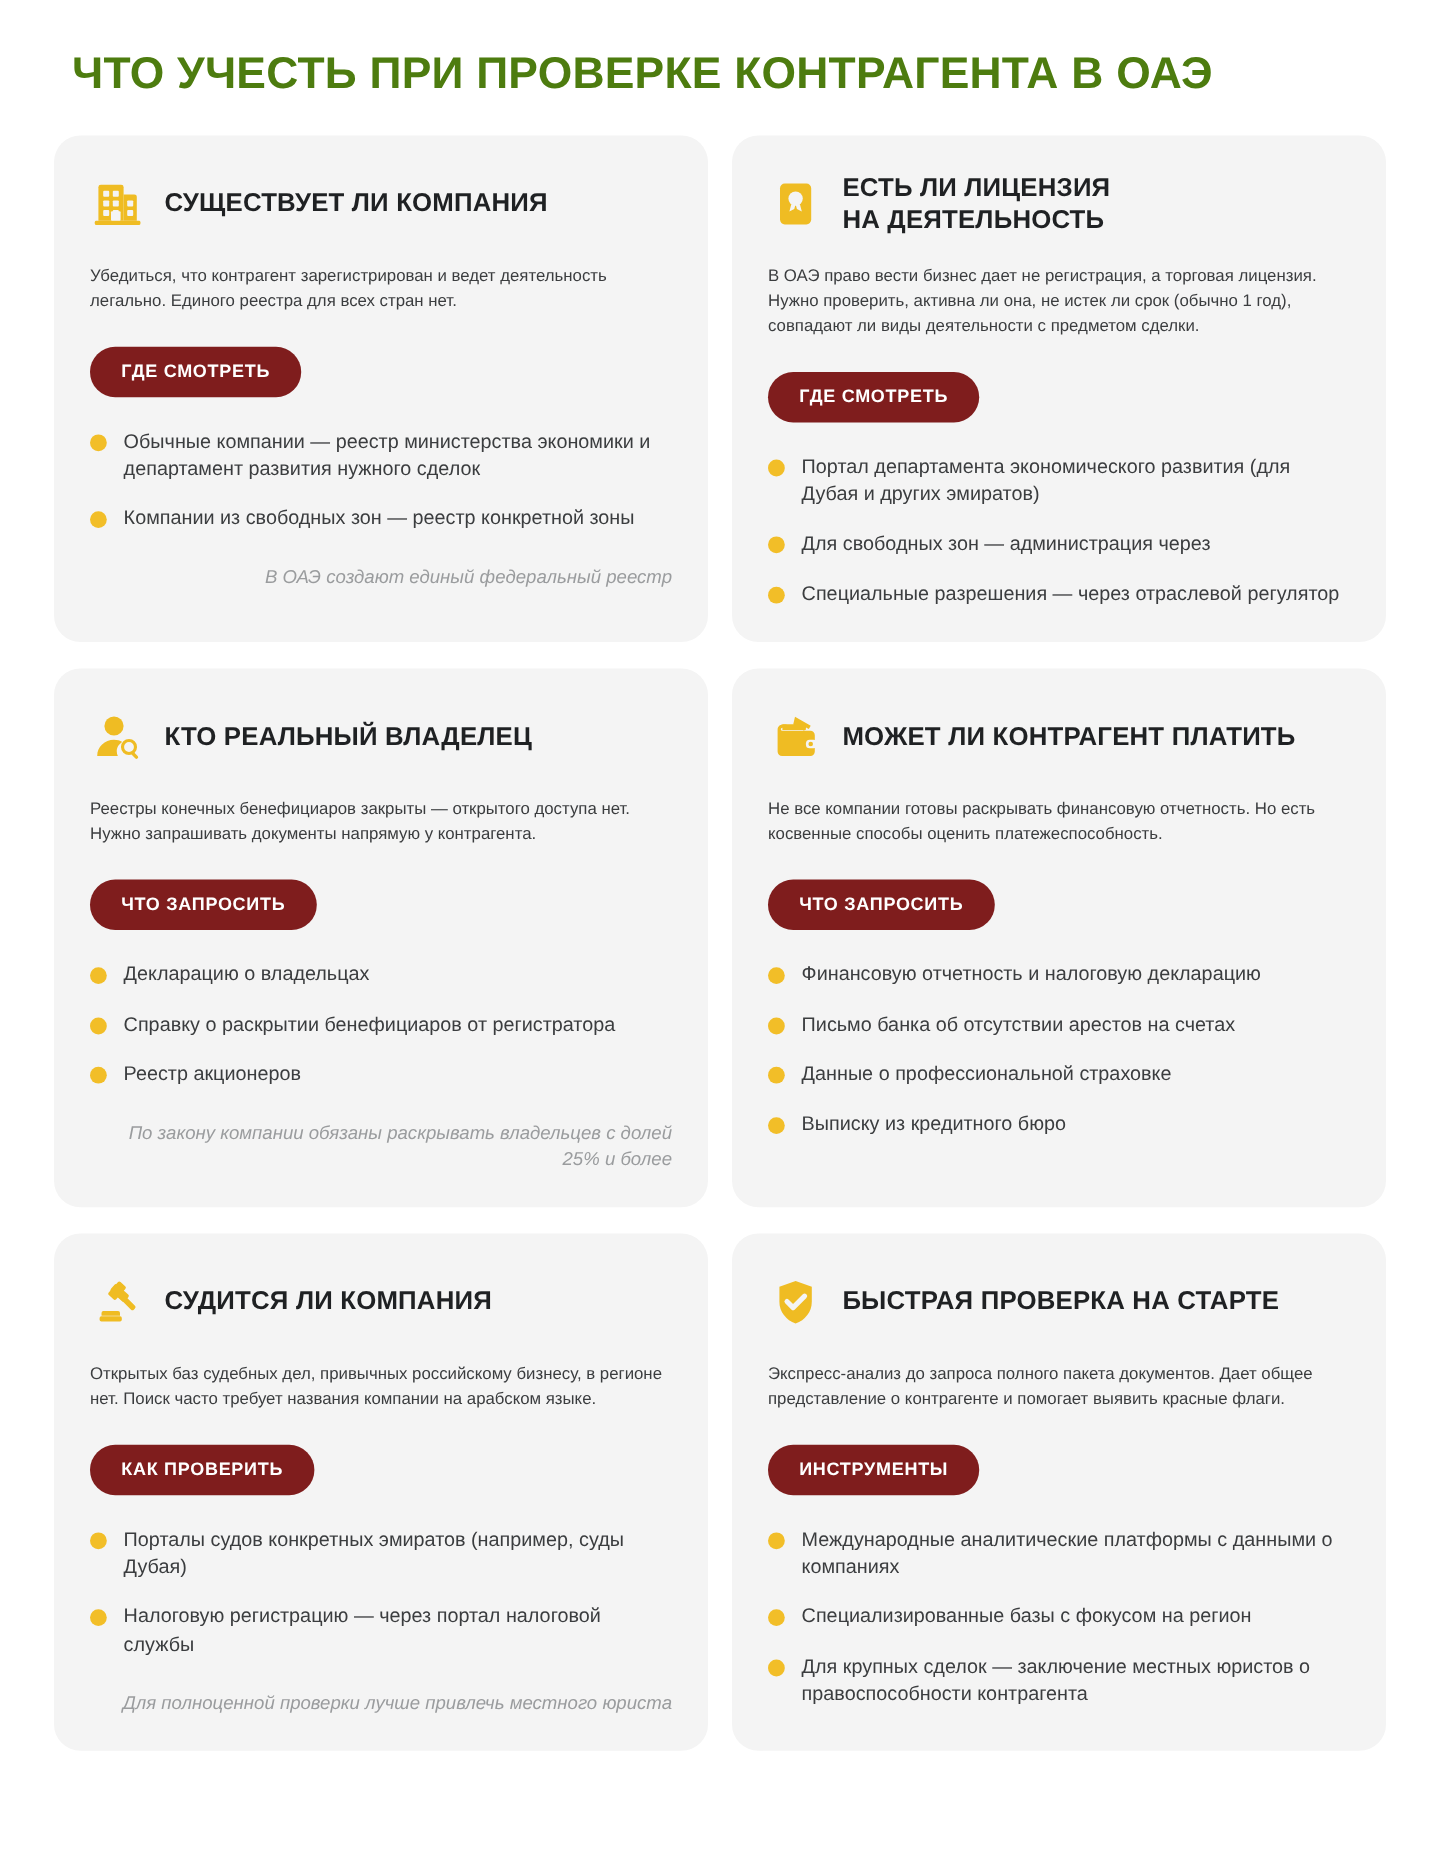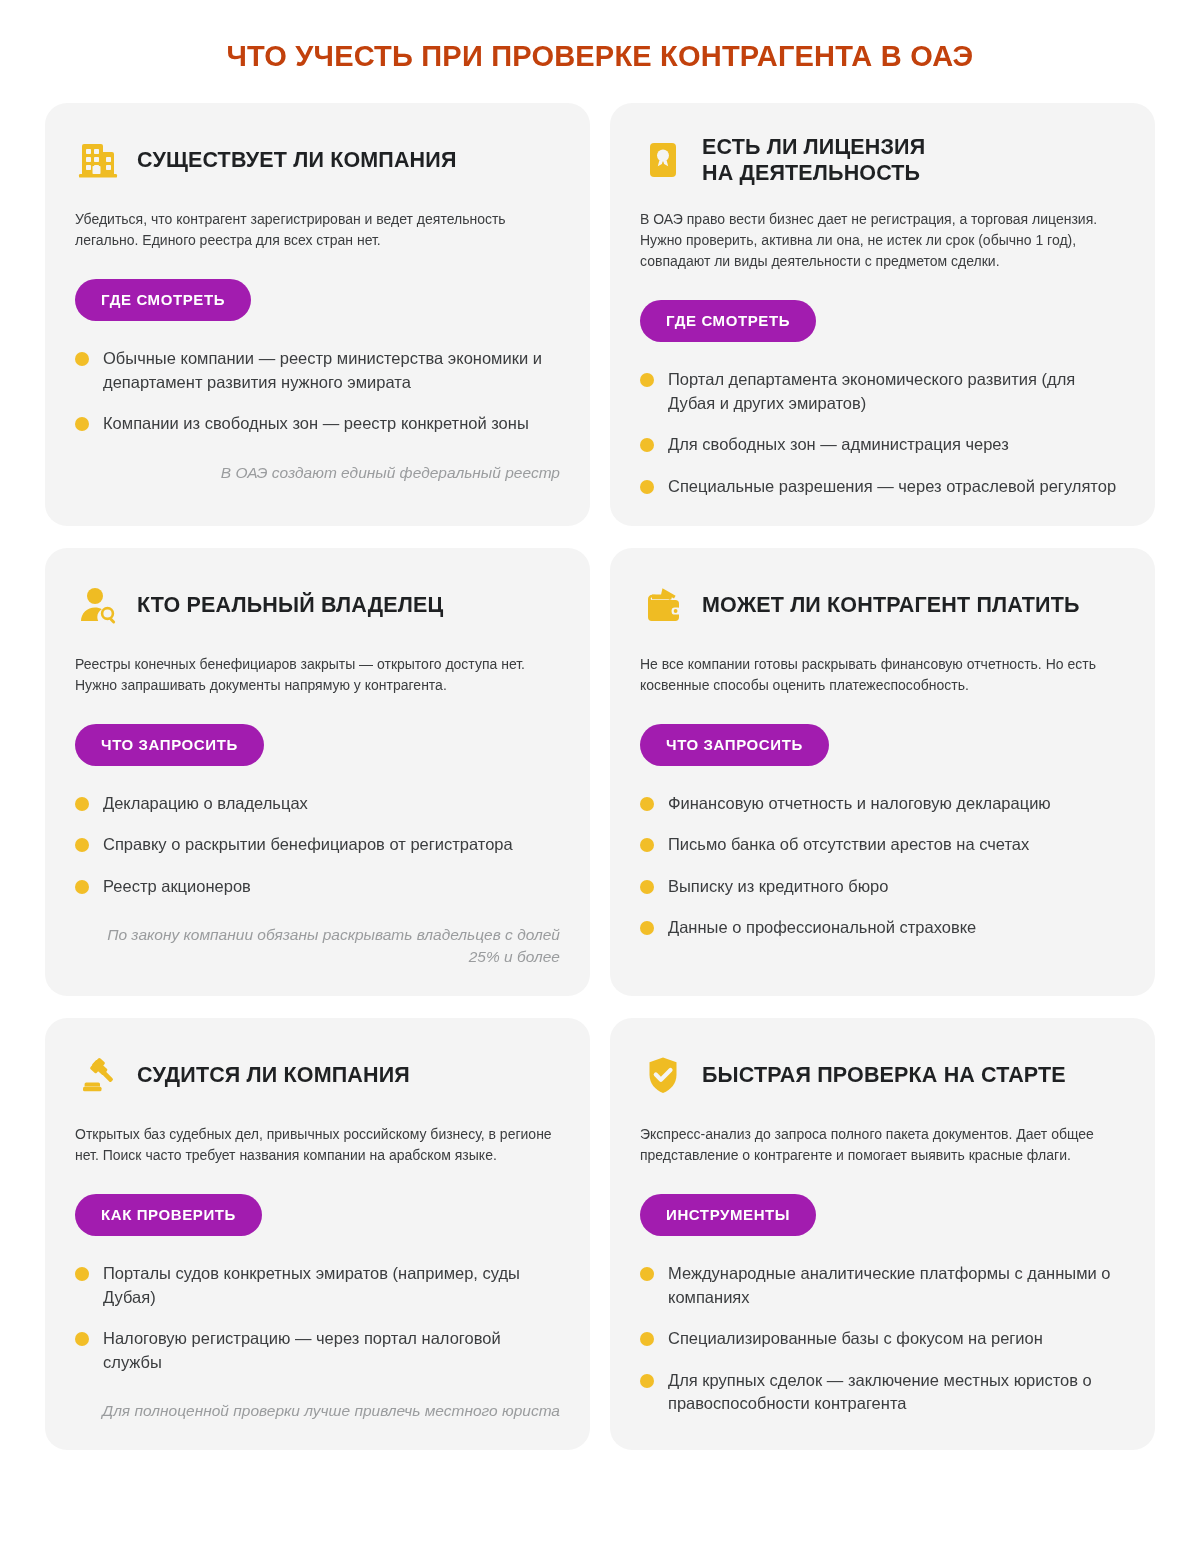--- a/index.html
+++ b/index.html
@@ -18,25 +18,24 @@
   .page {
     width: 1200px;
     min-height: 1555px;
     background: #ffffff;
     padding: 0 0 30px 0;
     position: relative;
   }
 
   
   .page-title {
-    text-align: center;
-    font-size: 29px;
+    font-size: 37px;
     font-weight: 700;
     letter-spacing: 0.2px;
-    color: #c2410c;
+    color: #4d7c0f;
     padding: 40px 60px 30px 60px;
     line-height: 1.15;
     text-transform: uppercase;
   }
 
   
   .cards-grid {
     display: grid;
     grid-template-columns: 545px 545px;
     column-gap: 20px;
@@ -87,21 +86,21 @@
     font-size: 14px;
     line-height: 1.5;
     color: #3b3d3f;
     white-space: pre-line;
   }
 
   
   .card-pill {
     margin-top: 28px;
     align-self: flex-start;
-    background: #a21caf;
+    background: #7f1d1d;
     color: #ffffff;
     border: none;
     border-radius: 999px;
     font-family: inherit;
     font-size: 15px;
     font-weight: 700;
     letter-spacing: 0.6px;
     text-transform: uppercase;
     padding: 13px 26px 14px 26px;
     cursor: pointer;
@@ -181,21 +180,21 @@
             </g>
           </svg>
         </span>
         <h2 class="card-title">СУЩЕСТВУЕТ ЛИ КОМПАНИЯ</h2>
       </div>
       <p class="card-desc">Убедиться, что контрагент зарегистрирован и ведет деятельность легально. Единого реестра для всех стран нет.</p>
       <button class="card-pill">ГДЕ СМОТРЕТЬ</button>
       <ul class="card-bullets">
           <li class="bullet-item">
             <span class="bullet-dot"></span>
-            <span class="bullet-text">Обычные компании — реестр министерства экономики и департамент развития нужного эмирата</span>
+            <span class="bullet-text">Обычные компании — реестр министерства экономики и департамент развития нужного сделок</span>
           </li>
           <li class="bullet-item">
             <span class="bullet-dot"></span>
             <span class="bullet-text">Компании из свободных зон — реестр конкретной зоны</span>
           </li>
         </ul>
       <p class="card-note">В ОАЭ создают единый федеральный реестр</p>
     </section>
 
     <section class="card">
@@ -285,25 +284,25 @@
           <li class="bullet-item">
             <span class="bullet-dot"></span>
             <span class="bullet-text">Финансовую отчетность и налоговую декларацию</span>
           </li>
           <li class="bullet-item">
             <span class="bullet-dot"></span>
             <span class="bullet-text">Письмо банка об отсутствии арестов на счетах</span>
           </li>
           <li class="bullet-item">
             <span class="bullet-dot"></span>
+            <span class="bullet-text">Данные о профессиональной страховке</span>
+          </li>
+          <li class="bullet-item">
+            <span class="bullet-dot"></span>
             <span class="bullet-text">Выписку из кредитного бюро</span>
-          </li>
-          <li class="bullet-item">
-            <span class="bullet-dot"></span>
-            <span class="bullet-text">Данные о профессиональной страховке</span>
           </li>
         </ul>
 
     </section>
 
     <section class="card">
       <div class="card-header">
         <span class="card-icon">
           <svg width="44" height="44" viewBox="0 0 44 44" aria-hidden="true">
             <g fill="#efbc23">

